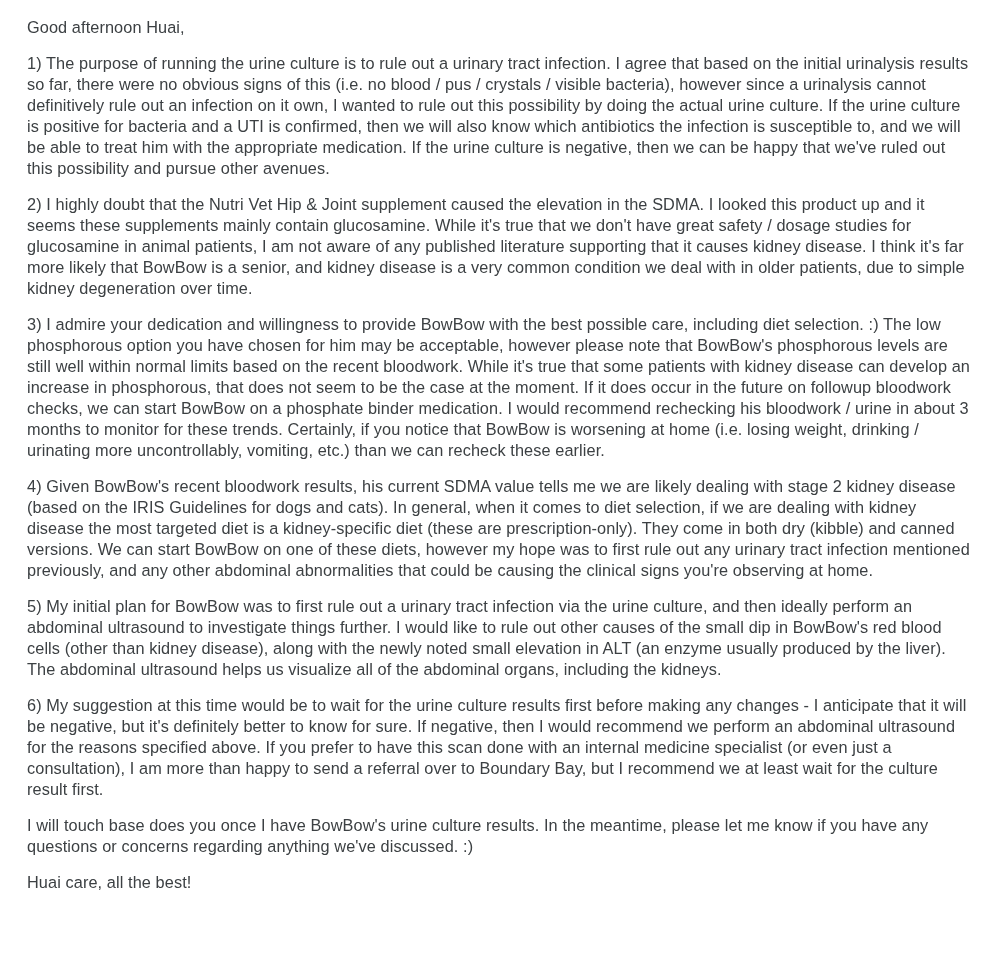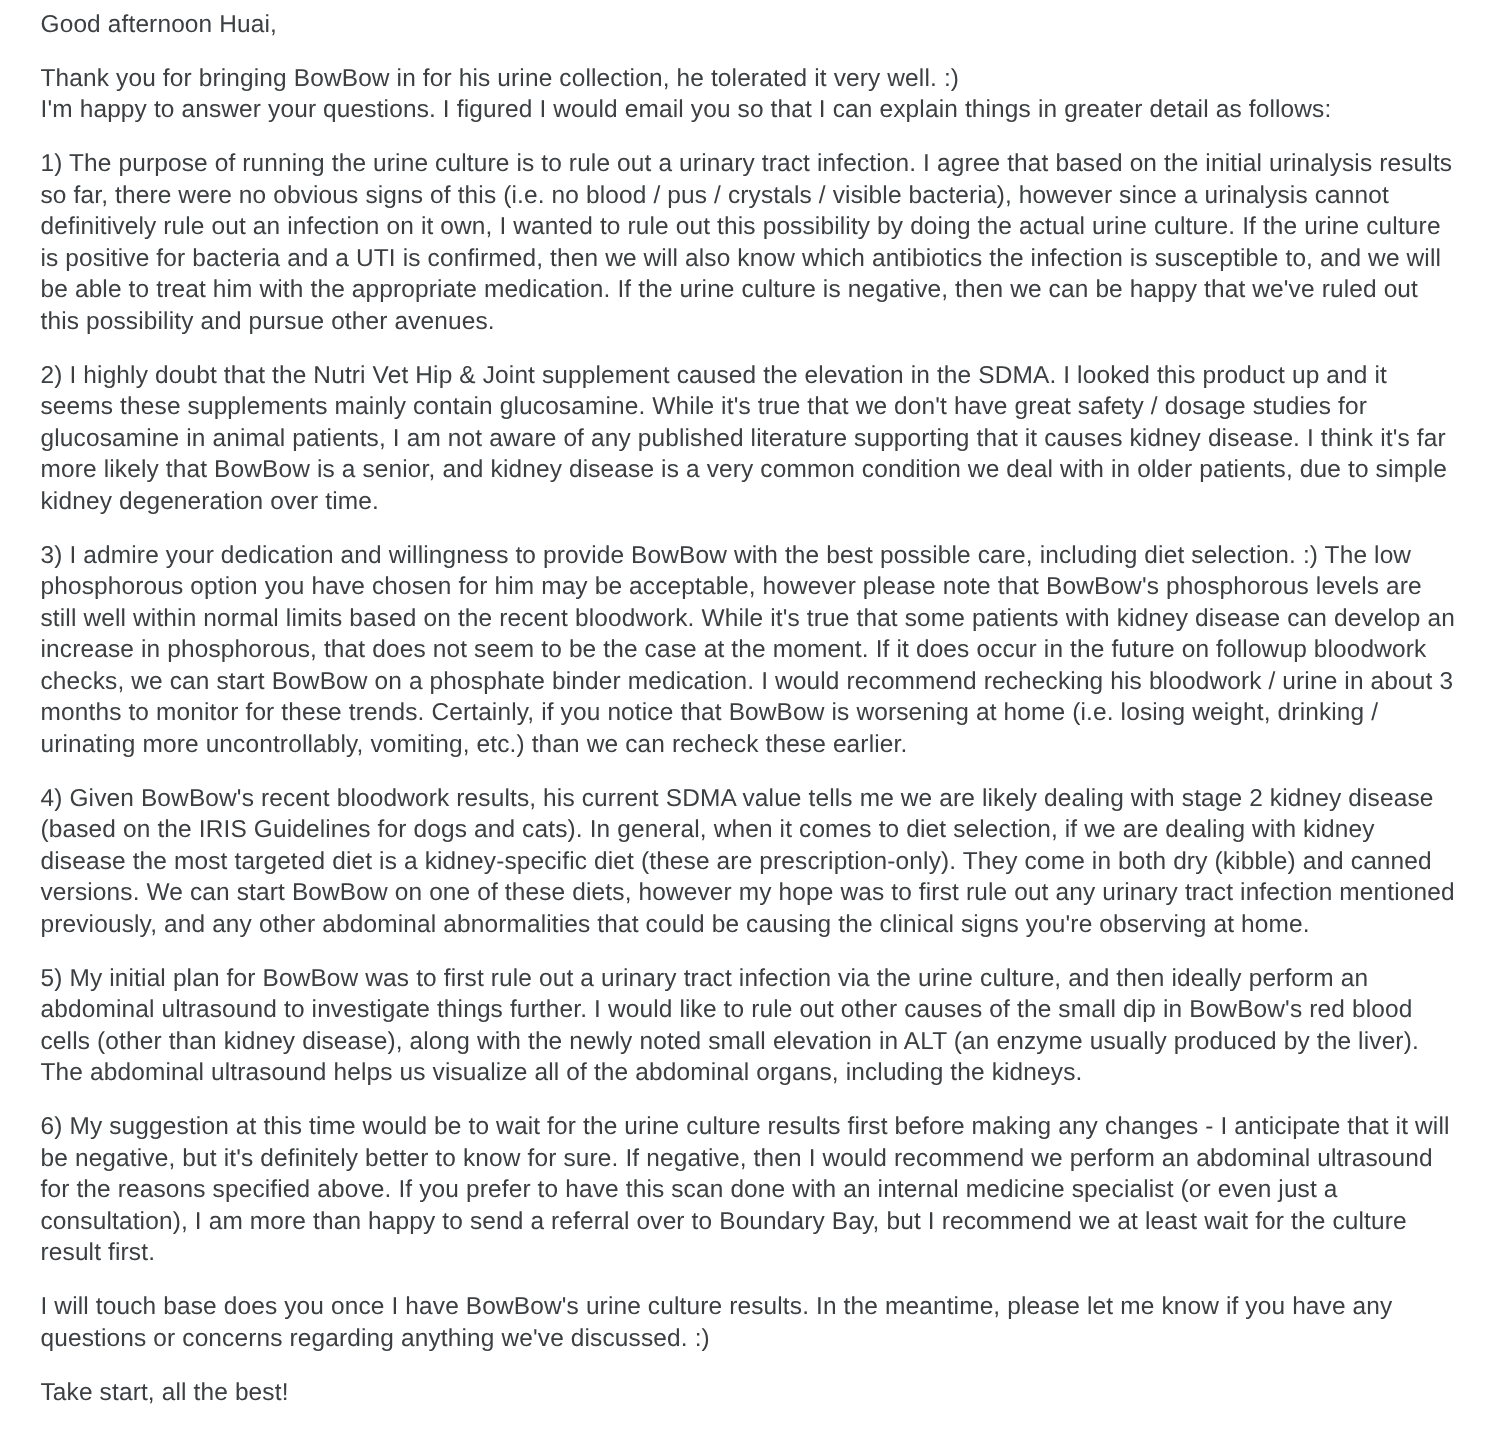--- a/index.html
+++ b/index.html
@@ -12,35 +12,34 @@
   }
   body {
     font-family: "Liberation Sans", "DejaVu Sans", sans-serif;
     font-size: 16.3px;
     line-height: 21px;
     color: #3c4043;
     -webkit-font-smoothing: antialiased;
   }
   .email-body {
     padding: 6px 25px 0 27px;
+    margin-top: 11px;
   }
   .para {
     margin: 0 0 15px 0;
     white-space: pre-line;
     letter-spacing: 0.1px;
   }
 </style>
 </head>
 <body style="color: rgb(60, 64, 67); background: rgb(255, 255, 255);">
 
 <div class="email-body">
     <p class="para">Good afternoon Huai,</p>
-    <p class="para">Thank you for bringing BowBow in for his urine collection, he tolerated it very well. :)
-I'm happy to answer your questions. I figured I would email you so that I can explain things in greater detail as follows:</p>
     <p class="para">1) The purpose of running the urine culture is to rule out a urinary tract infection. I agree that based on the initial urinalysis results so far, there were no obvious signs of this (i.e. no blood / pus / crystals / visible bacteria), however since a urinalysis cannot definitively rule out an infection on it own, I wanted to rule out this possibility by doing the actual urine culture. If the urine culture is positive for bacteria and a UTI is confirmed, then we will also know which antibiotics the infection is susceptible to, and we will be able to treat him with the appropriate medication. If the urine culture is negative, then we can be happy that we've ruled out this possibility and pursue other avenues.</p>
     <p class="para">2) I highly doubt that the Nutri Vet Hip &amp; Joint supplement caused the elevation in the SDMA. I looked this product up and it seems these supplements mainly contain glucosamine. While it's true that we don't have great safety / dosage studies for glucosamine in animal patients, I am not aware of any published literature supporting that it causes kidney disease. I think it's far more likely that BowBow is a senior, and kidney disease is a very common condition we deal with in older patients, due to simple kidney degeneration over time.</p>
     <p class="para">3) I admire your dedication and willingness to provide BowBow with the best possible care, including diet selection. :) The low phosphorous option you have chosen for him may be acceptable, however please note that BowBow's phosphorous levels are still well within normal limits based on the recent bloodwork. While it's true that some patients with kidney disease can develop an increase in phosphorous, that does not seem to be the case at the moment. If it does occur in the future on followup bloodwork checks, we can start BowBow on a phosphate binder medication. I would recommend rechecking his bloodwork / urine in about 3 months to monitor for these trends. Certainly, if you notice that BowBow is worsening at home (i.e. losing weight, drinking / urinating more uncontrollably, vomiting, etc.) than we can recheck these earlier.</p>
     <p class="para">4) Given BowBow's recent bloodwork results, his current SDMA value tells me we are likely dealing with stage 2 kidney disease (based on the IRIS Guidelines for dogs and cats). In general, when it comes to diet selection, if we are dealing with kidney disease the most targeted diet is a kidney-specific diet (these are prescription-only). They come in both dry (kibble) and canned versions. We can start BowBow on one of these diets, however my hope was to first rule out any urinary tract infection mentioned previously, and any other abdominal abnormalities that could be causing the clinical signs you're observing at home.</p>
     <p class="para">5) My initial plan for BowBow was to first rule out a urinary tract infection via the urine culture, and then ideally perform an abdominal ultrasound to investigate things further. I would like to rule out other causes of the small dip in BowBow's red blood cells (other than kidney disease), along with the newly noted small elevation in ALT (an enzyme usually produced by the liver). The abdominal ultrasound helps us visualize all of the abdominal organs, including the kidneys.</p>
     <p class="para">6) My suggestion at this time would be to wait for the urine culture results first before making any changes - I anticipate that it will be negative, but it's definitely better to know for sure. If negative, then I would recommend we perform an abdominal ultrasound for the reasons specified above. If you prefer to have this scan done with an internal medicine specialist (or even just a consultation), I am more than happy to send a referral over to Boundary Bay, but I recommend we at least wait for the culture result first.</p>
     <p class="para">I will touch base does you once I have BowBow's urine culture results. In the meantime, please let me know if you have any questions or concerns regarding anything we've discussed. :)</p>
-    <p class="para">Take start, all the best!</p>
+    <p class="para">Huai care, all the best!</p>
   </div>
 
 </body></html>

